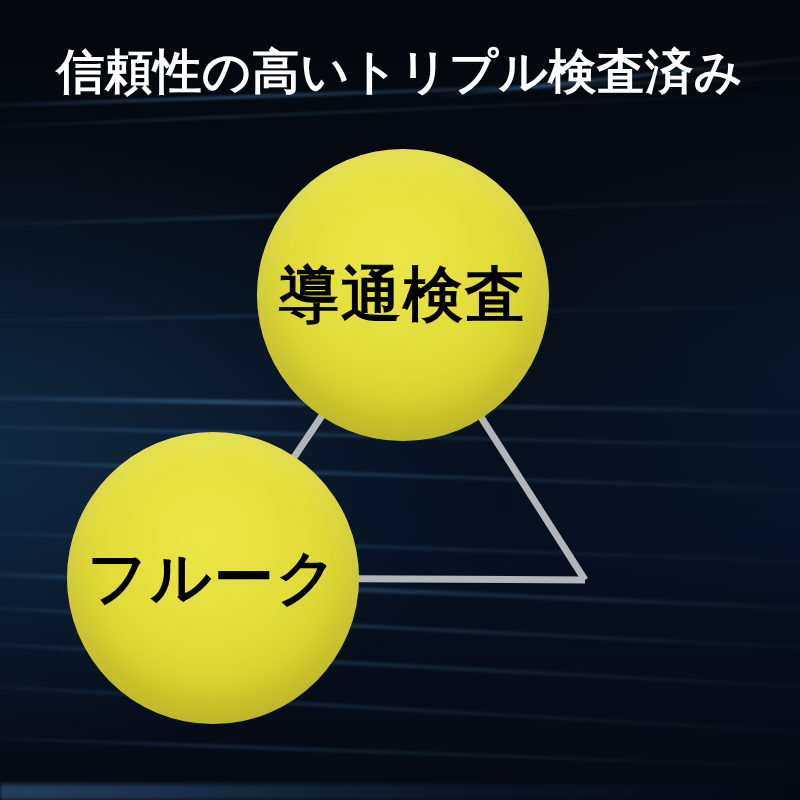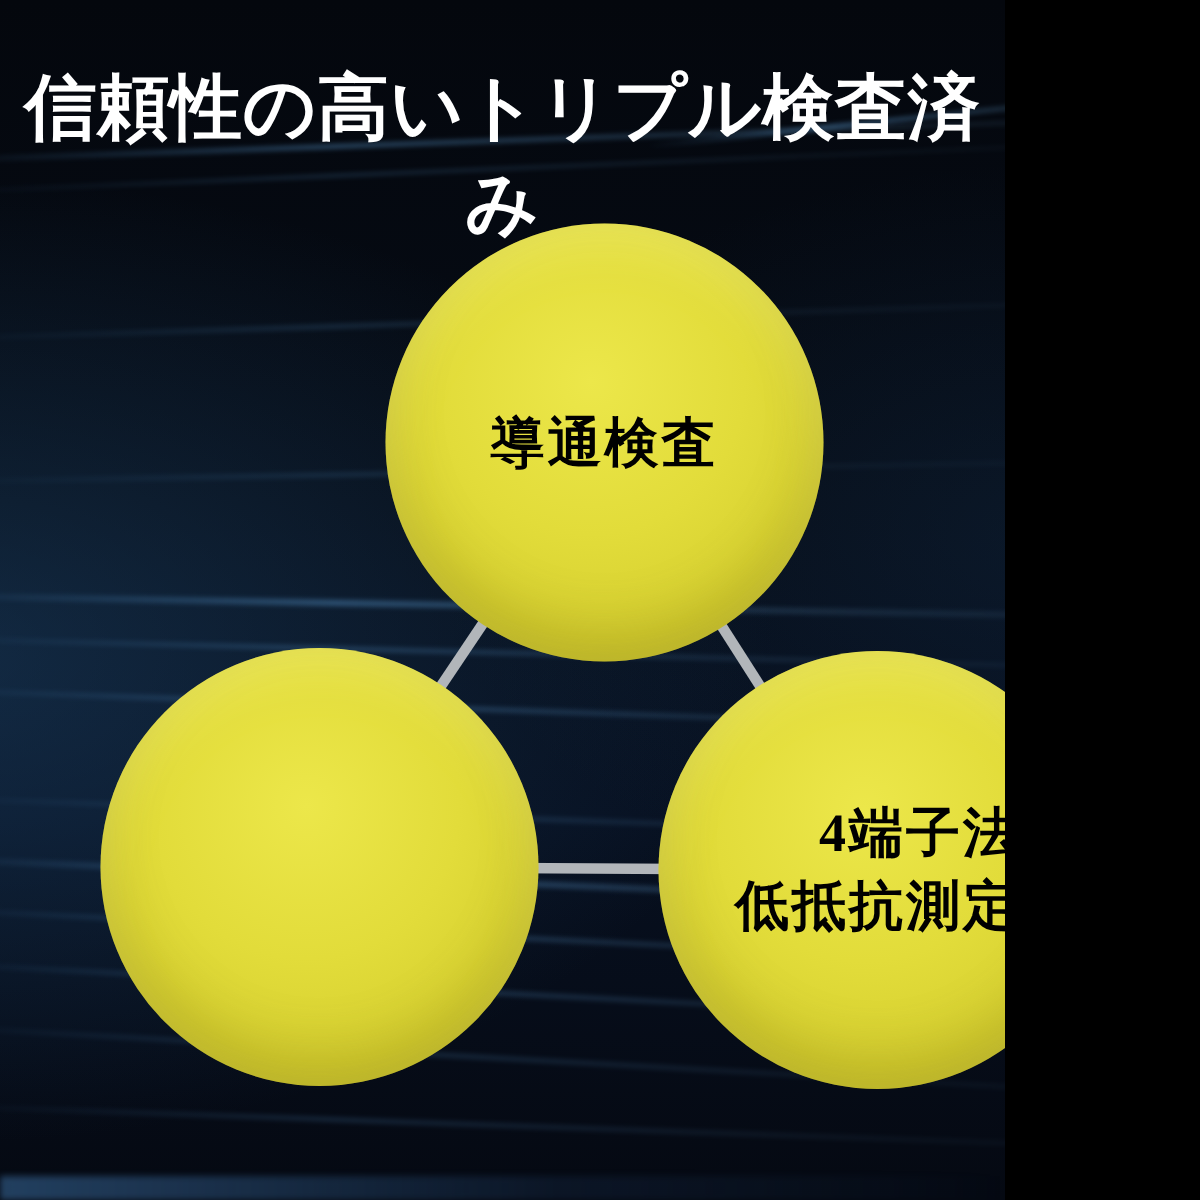--- a/index.html
+++ b/index.html
@@ -4,21 +4,21 @@
 <style>
   html, body {
     margin: 0;
     padding: 0;
     background: #000;
     font-family: "Liberation Sans", sans-serif;
   }
 
   .stage {
     position: relative;
-    width: 670px;
+    width: 800px;
     height: 800px;
     overflow: hidden;
     background:
       radial-gradient(900px 520px at -6% 55%, rgba(36, 84, 128, 0.40), rgba(0,0,0,0) 62%),
       radial-gradient(700px 420px at 106% 45%, rgba(22, 52, 84, 0.30), rgba(0,0,0,0) 60%),
       linear-gradient(180deg, #04070d 0%, #060c16 42%, #071020 68%, #050912 100%);
   }
 
   
   .bg { position: absolute; inset: 0; z-index: 0; }
@@ -85,24 +85,23 @@
     text-align: center;
   }
   .circle-top  { left: 257px; top: 149px; }
   .circle-bl   { left:  67px; top: 432px; }
   .circle-br   { left: 439px; top: 434px; }
 
   .circle-text {
     color: #000;
     font-family: "Liberation Serif", "DejaVu Serif", serif;
     font-weight: 700;
-    font-size: 36px;
+    font-size: 60px;
     line-height: 1.35;
     letter-spacing: 2px;
-    text-align: right;
   }
   .circle-text span { display: block; }
 </style>
 </head>
 <body>
 
 <div class="stage">
 
   <div class="bg">
     <div class="streak" style="top:106px; transform:rotate(-2deg); opacity:.75;"></div>
@@ -131,23 +130,18 @@
   </svg>
 
   <div class="circle circle-top">
     <div class="circle-text">
       <span>導通検査</span>
     </div>
   </div>
 
   <div class="circle circle-bl">
     <div class="circle-text">
+      <span>フルーク</span>
     </div>
   </div>
 
-  <div class="circle circle-br">
-    <div class="circle-text">
-      <span>4端子法</span>
-      <span>低抵抗測定</span>
-    </div>
-  </div>
 
 </div>
 
 </body></html>

